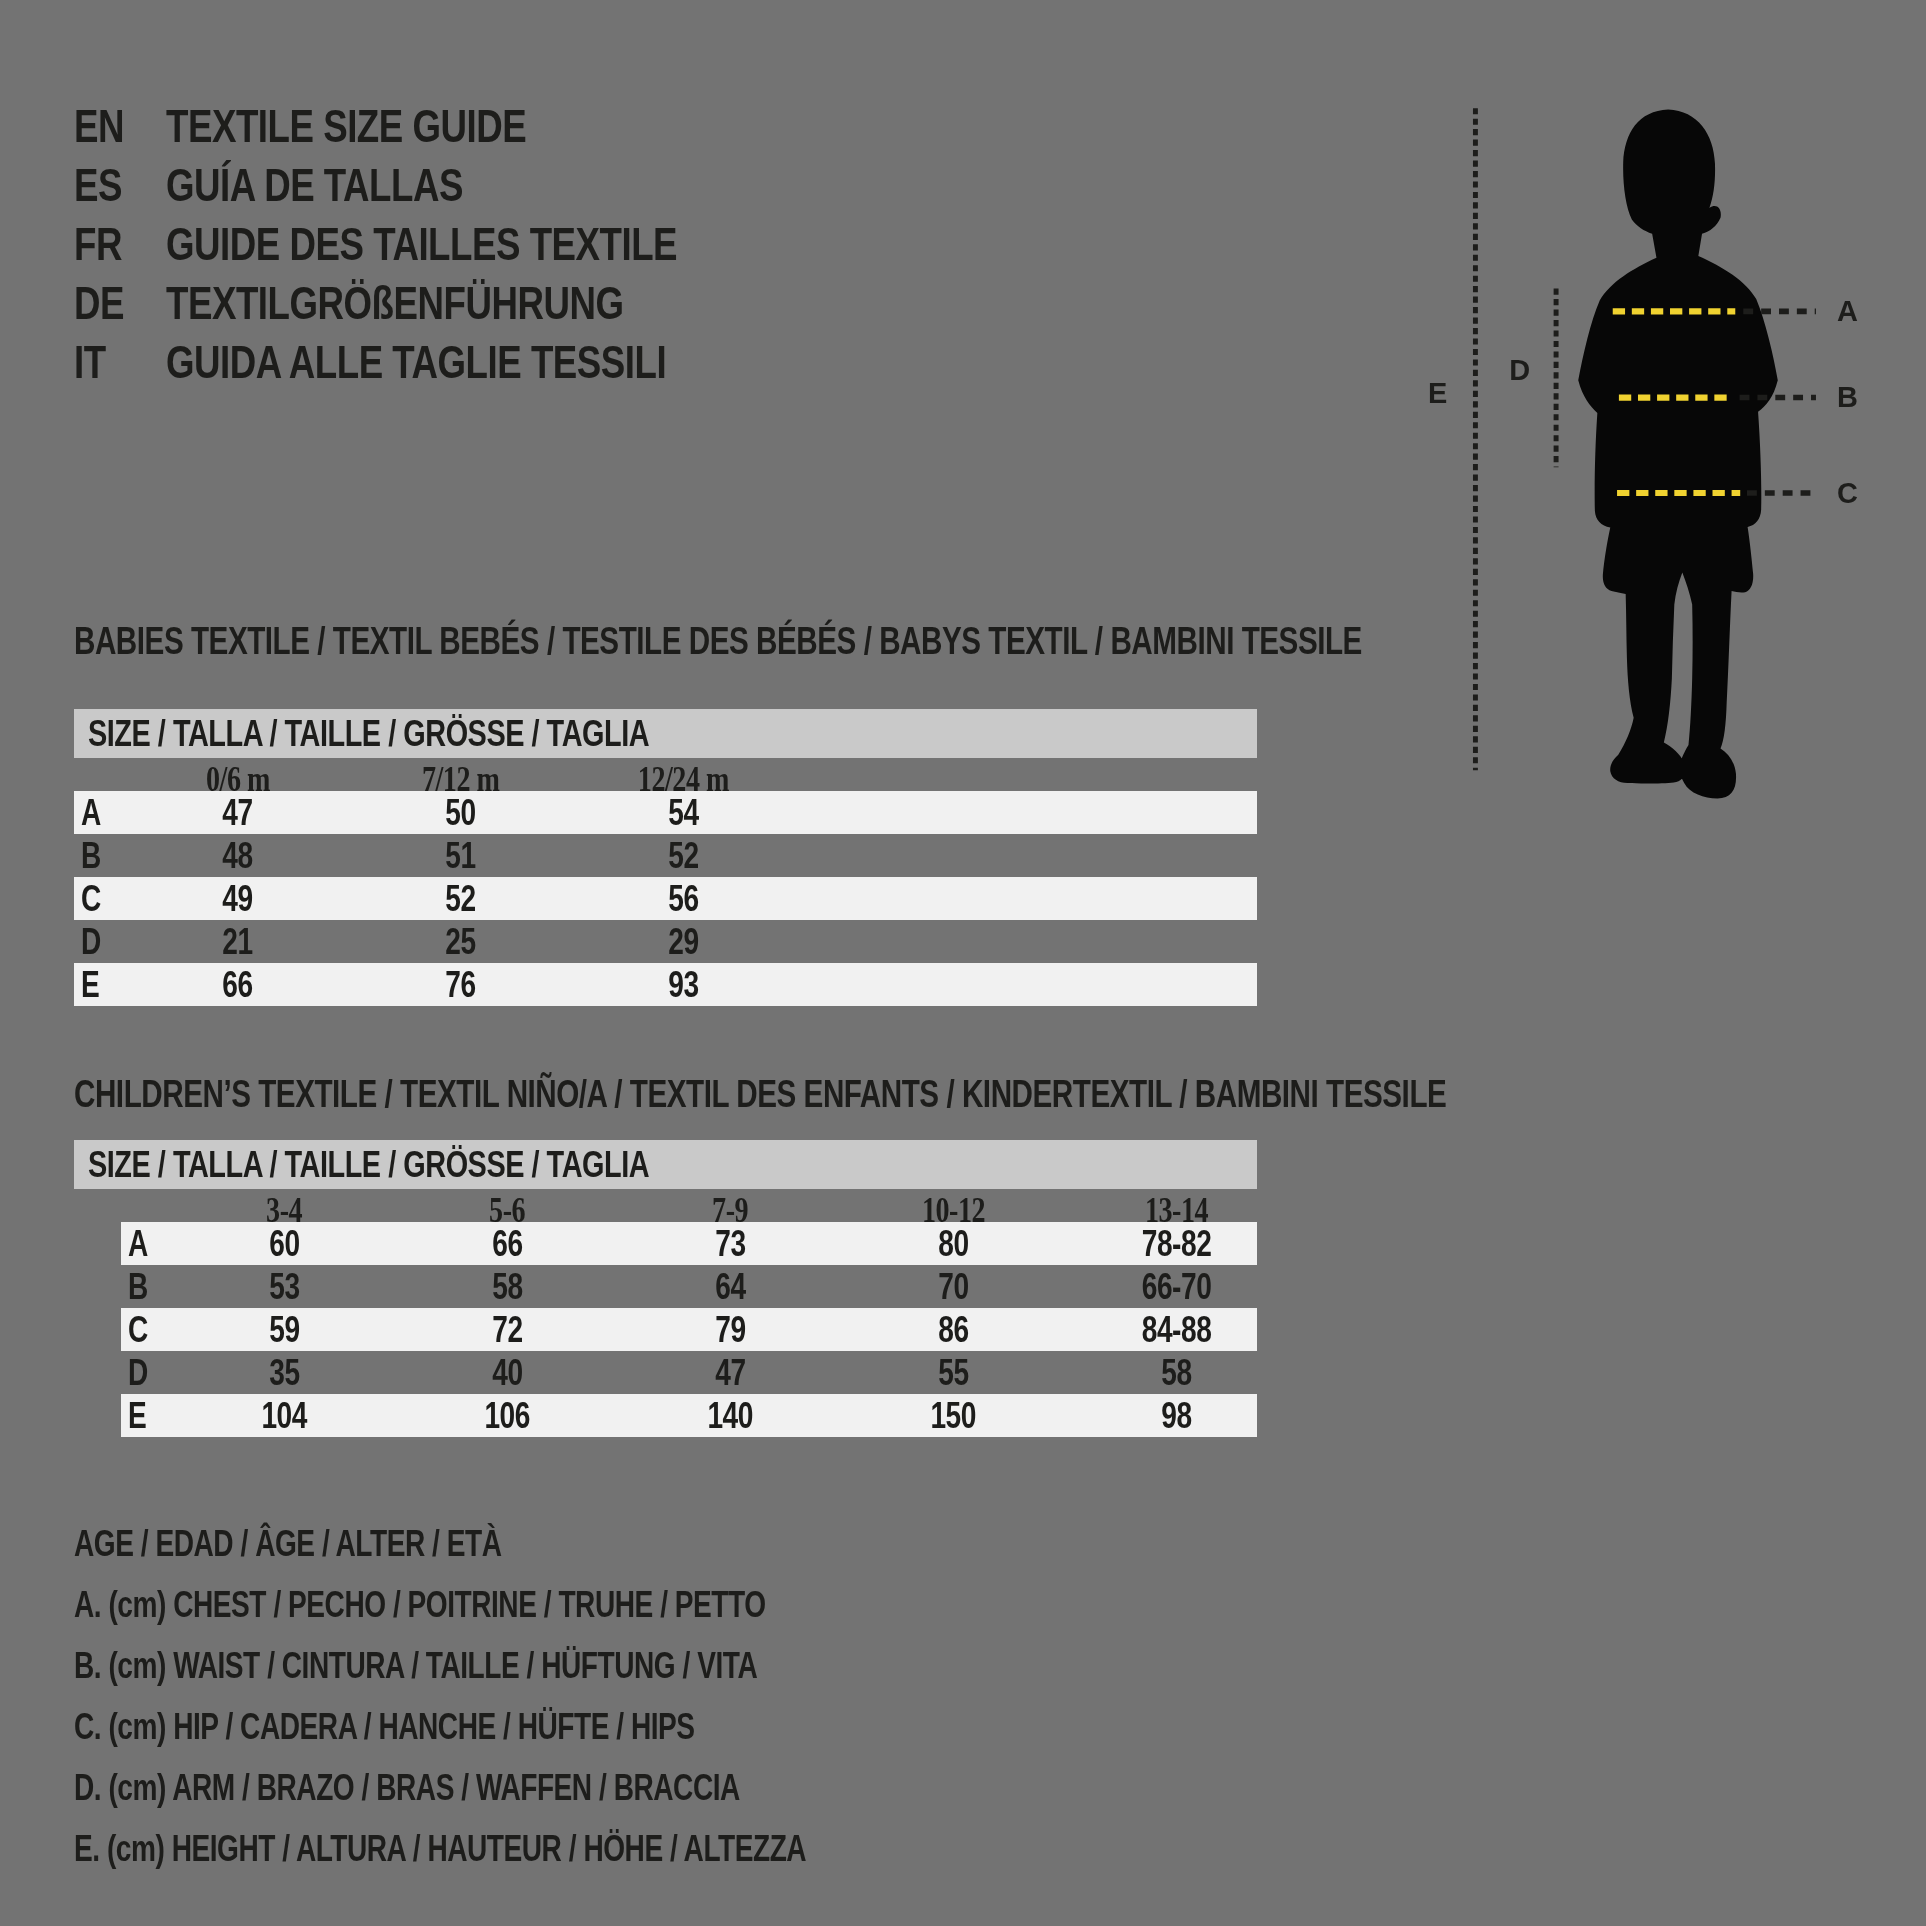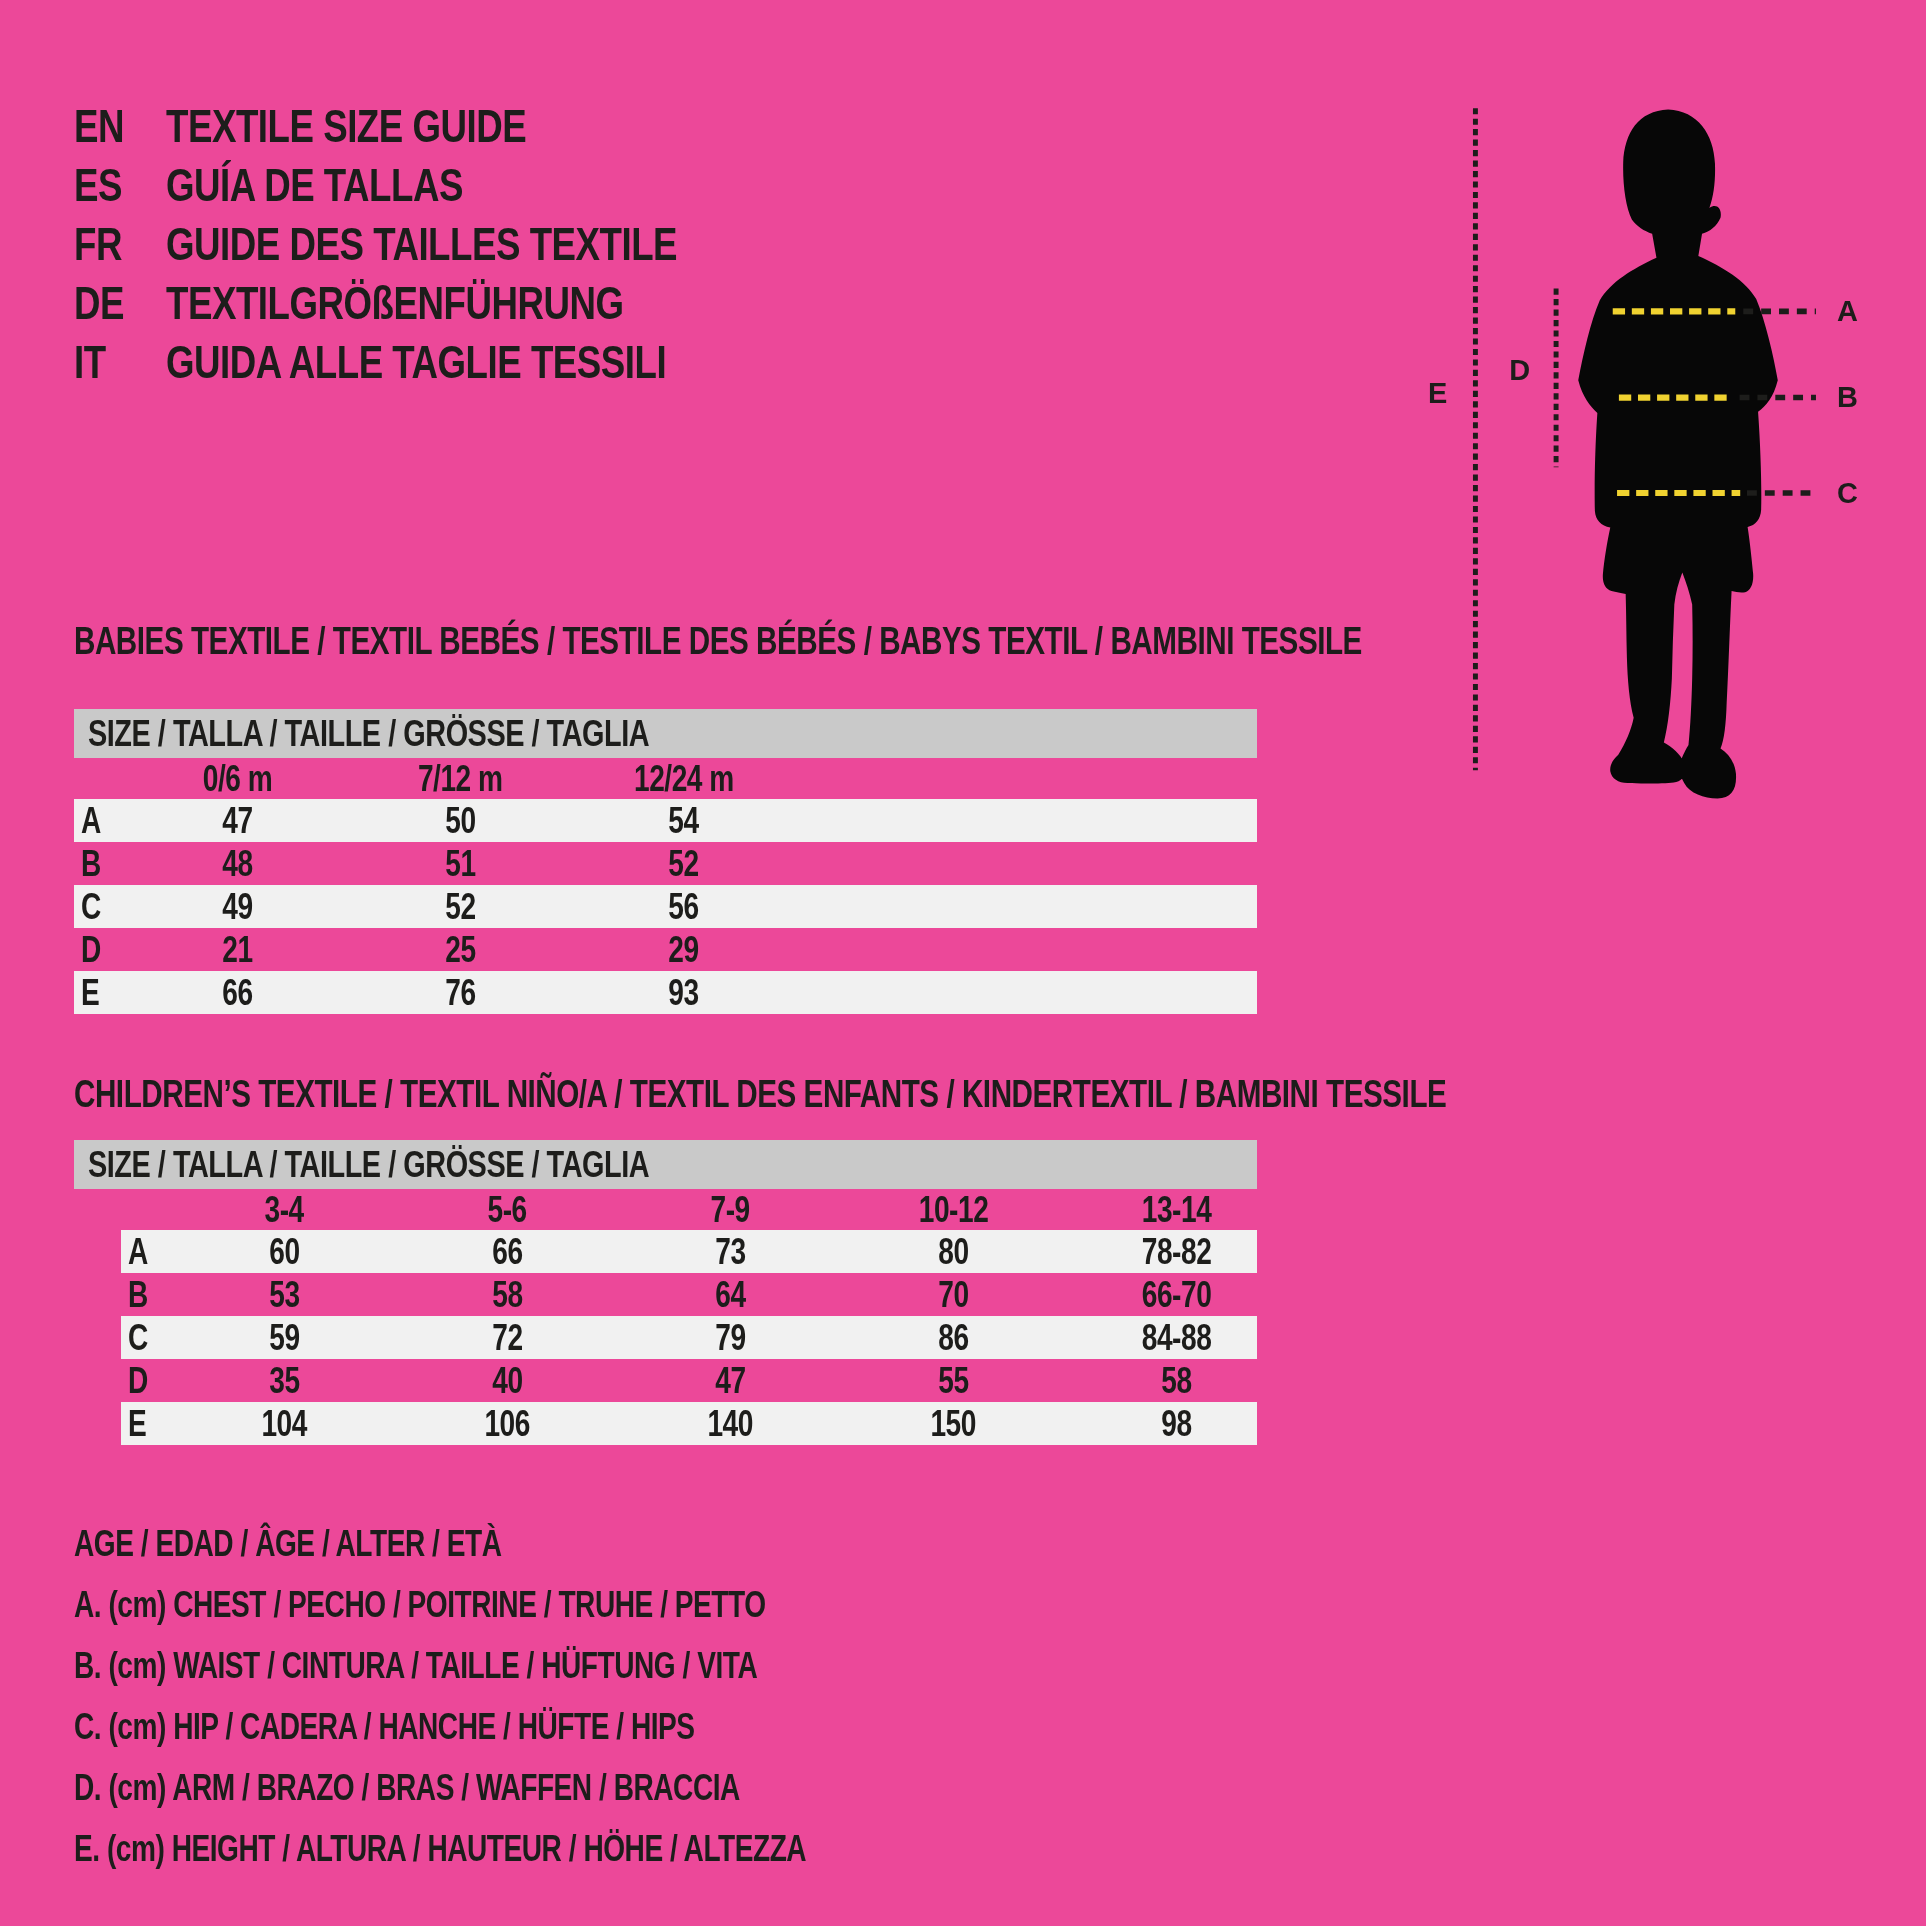--- a/index.html
+++ b/index.html
@@ -1,17 +1,17 @@
 <!DOCTYPE html>
 <html style="font-size:10px"><head>
 <meta charset="utf-8">
 <style>
   html,body{margin:0;padding:0;background:#ffffff;}
   .canvas{
-    position:relative;width:1926px;height:1926px;background:#ec4899;overflow:hidden;
+    position:relative;width:1926px;height:1926px;background:#737373;overflow:hidden;
     font-family:"Liberation Sans","DejaVu Sans",sans-serif;color:#1d1d1b;
   }
   
   .cx{display:inline-block;transform:scaleX(0.78);transform-origin:0 50%;white-space:nowrap;letter-spacing:-0.6px;}
   .cxc{display:inline-block;transform:scaleX(0.78);transform-origin:50% 50%;white-space:nowrap;letter-spacing:-0.6px;}
 
   .langs{position:absolute;left:74px;top:96px;}
   .lrow{display:grid;grid-template-columns:92px auto;line-height:59px;font-size:47px;font-weight:700;}
 
   .secheading{position:absolute;left:74px;font-size:38px;font-weight:700;line-height:42px;}
@@ -19,21 +19,21 @@
   .children-heading{top:1073px;}
 
   .table{position:absolute;left:74px;width:1183px;}
   .babies-table{top:709px;}
   .children-table{top:1140px;}
   .sizebar{height:49px;background:#c9c9c9;display:flex;align-items:center;padding-left:14px;box-sizing:border-box;
            font-size:37px;font-weight:700;}
   .trow{display:grid;align-items:center;height:43px;font-size:36px;font-weight:700;}
   .btab .trow{grid-template-columns:52px 223px 223px 223px 1fr;}
   .ctab .trow{grid-template-columns:52px 223px 223px 223px 223px 223px 1fr;margin-left:47px;}
-  .colhead{height:41px;}
+  .colhead{height:33px;font-family:Liberation Serif, serif;}
   .stripe{background:#f1f1f1;}
   .cell{text-align:center;}
   .rowlabel{text-align:left;padding-left:7.4px;}
 
   .legend{position:absolute;left:74px;top:1513px;}
   .legrow{line-height:61px;font-size:36px;font-weight:700;}
 
   .fig{position:absolute;left:1423px;top:102px;}
   .fig text{font-family:"Liberation Sans","DejaVu Sans",sans-serif;font-weight:700;font-size:47px;fill:#1d1d1b;}
 </style>

